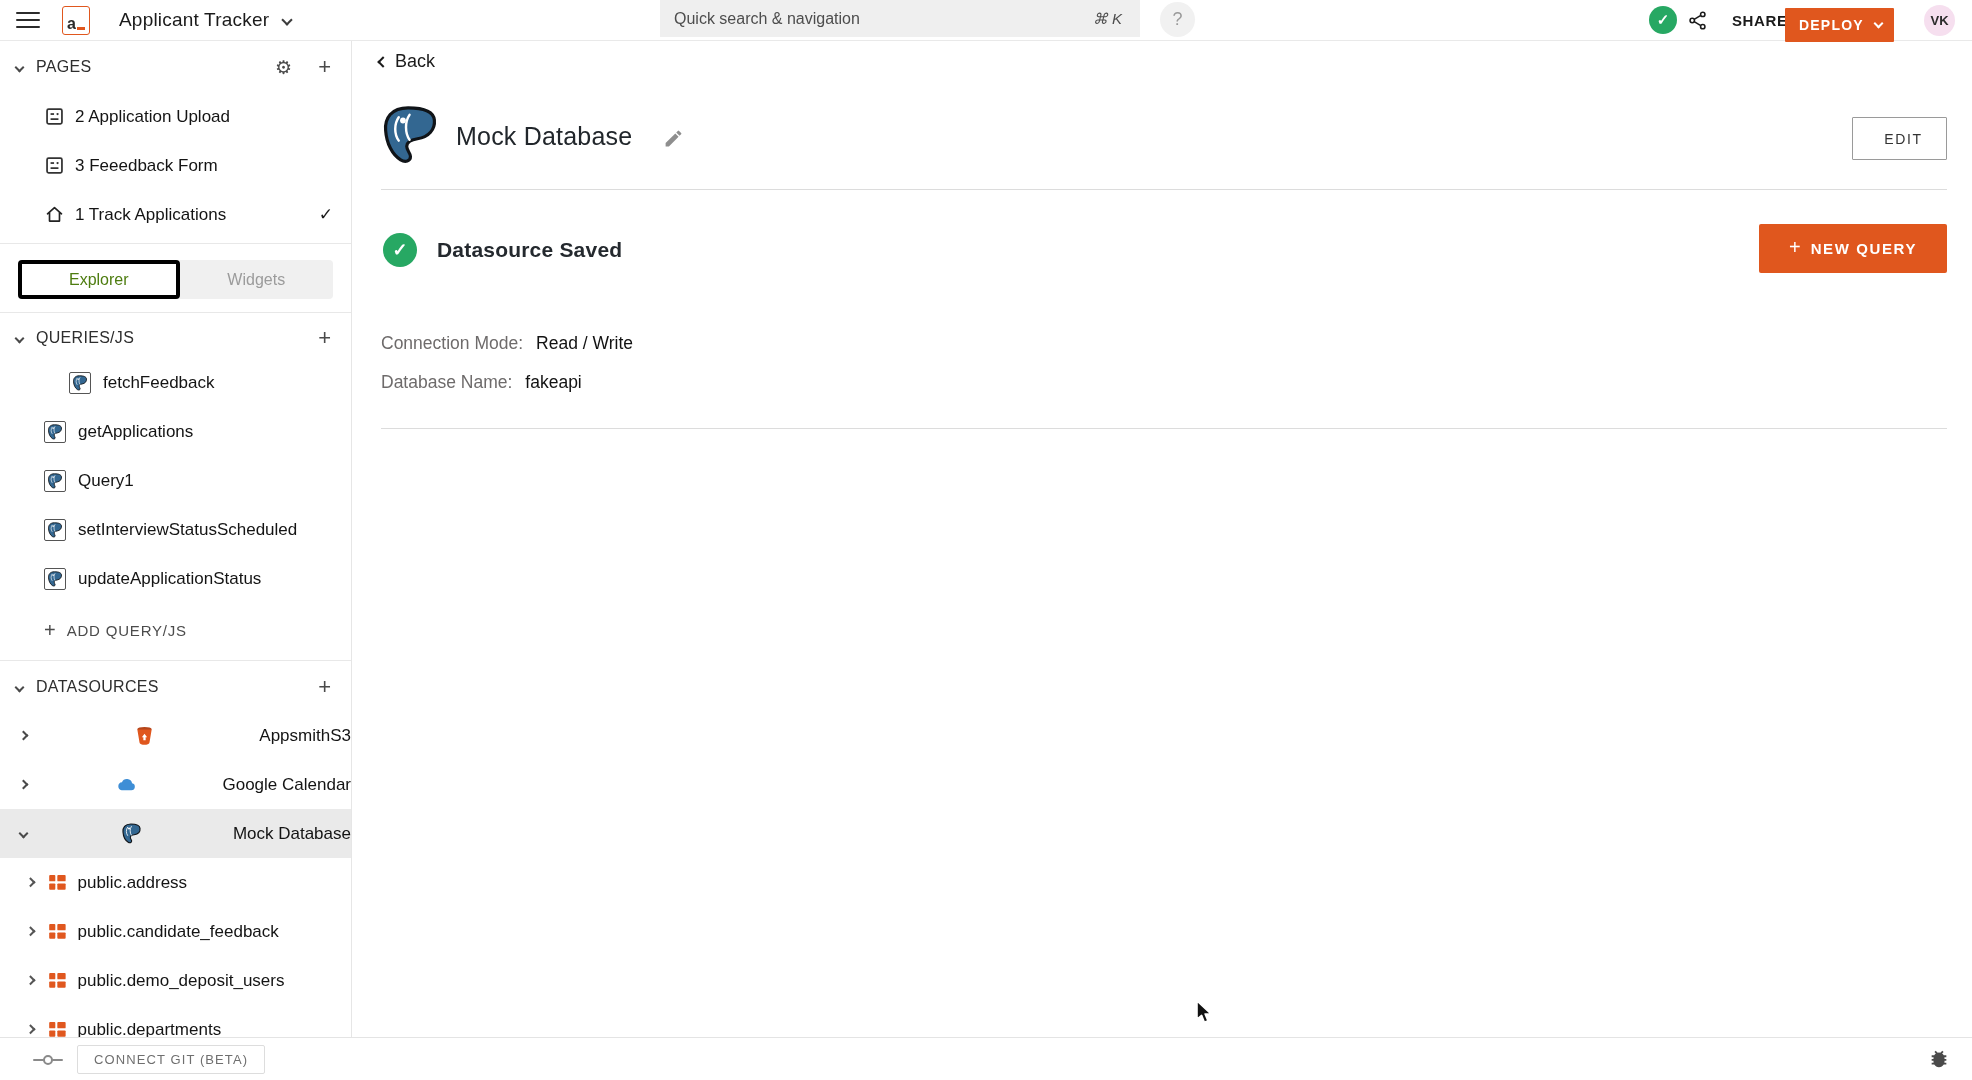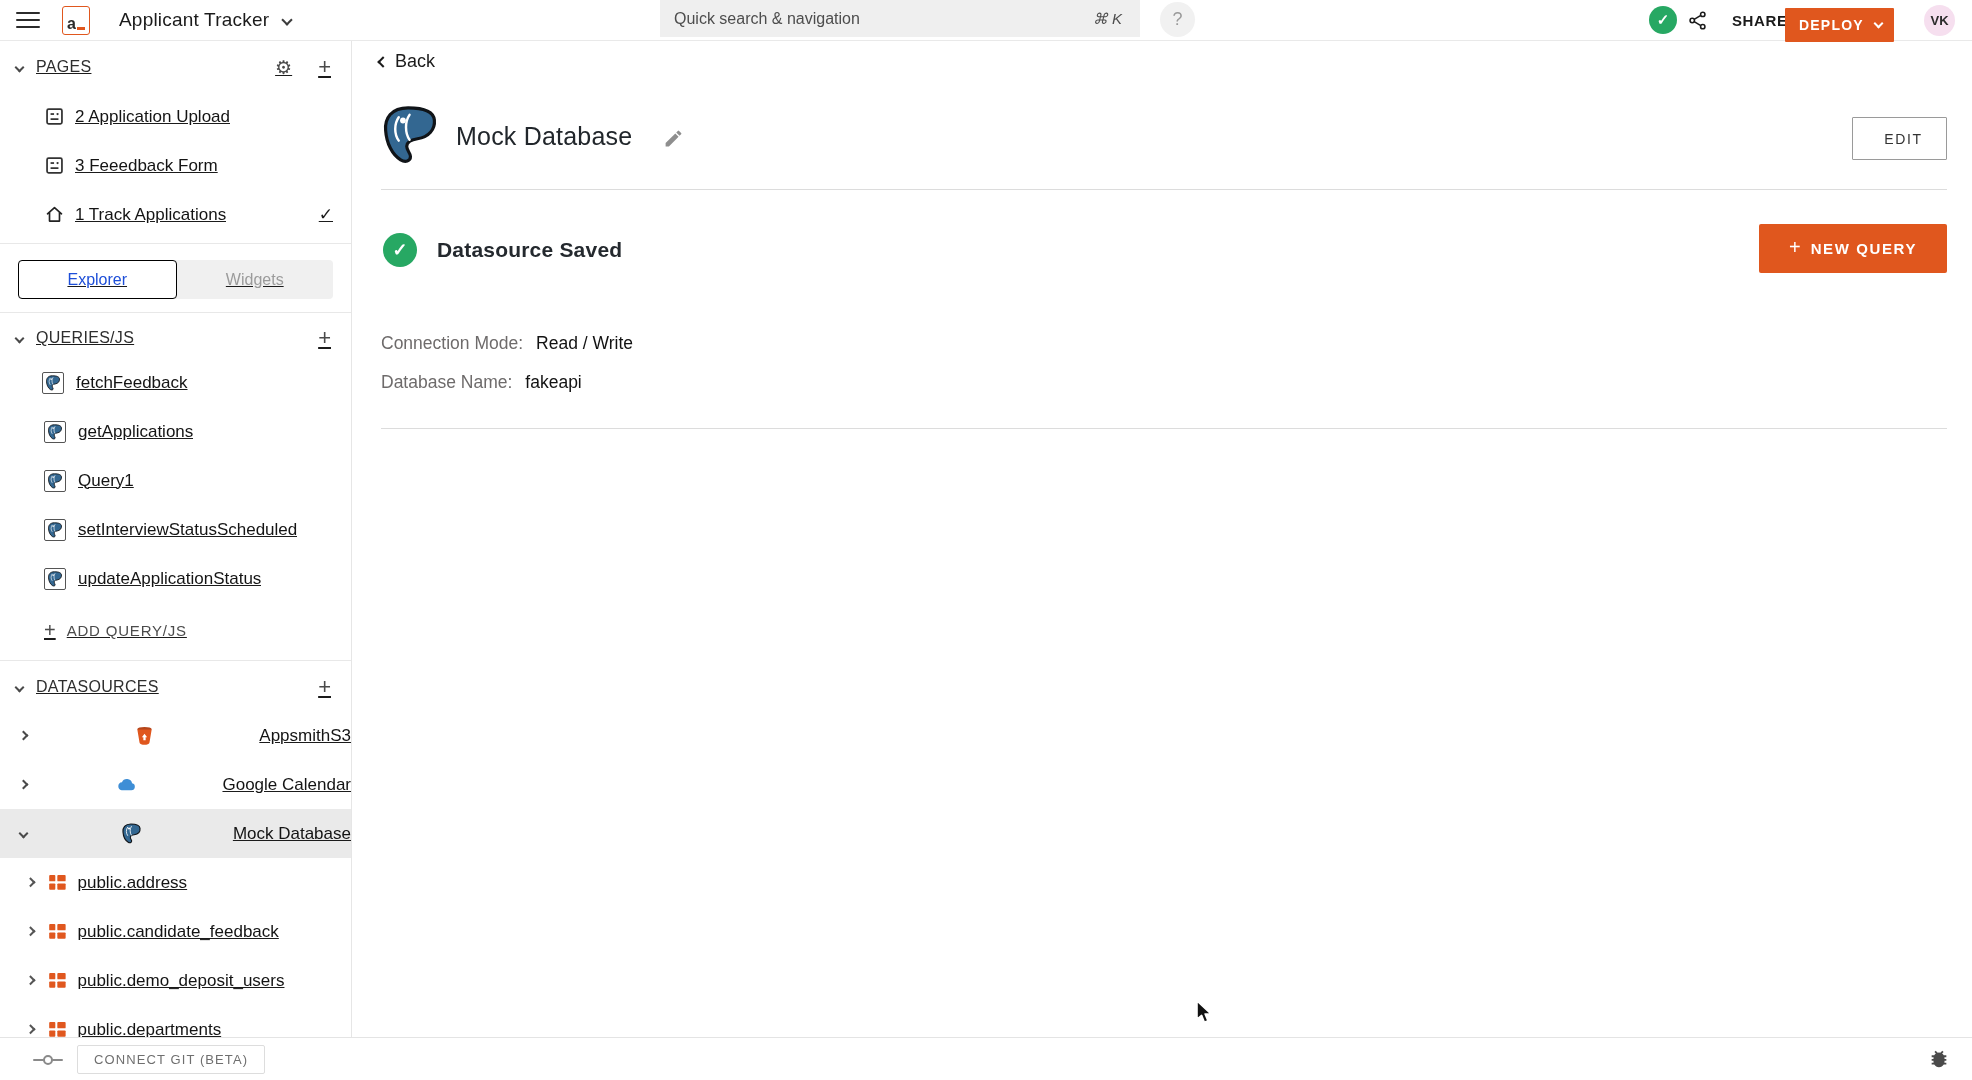--- a/index.html
+++ b/index.html
@@ -58,36 +58,35 @@
     position:absolute; left:1924px; top:5px; width:31px; height:31px; border-radius:50%;
     background:#f6dfef; display:flex; align-items:center; justify-content:center;
     font-size:13px; font-weight:600; color:#2b2b2b; cursor:pointer;
   }
 
   
   .sidebar {
     position:absolute; left:0; top:41px; width:352px; height:996px;
     background:#fff; border-right:1px solid #e6e6e6; overflow:hidden; z-index:10;
     padding-top:6px;
-    text-decoration:underline;
   }
   .sec-head { height:40px; display:flex; align-items:center; padding:0 20px 0 16px; cursor:pointer; }
   .sec-head .chev { margin-right:13px; width:7px; height:7px; border-color:#4a4a4a; }
   .sec-head .lbl { font-size:16px; font-weight:500; color:#2e2e2e; letter-spacing:.3px; flex:1; }
   .sec-head .gear { font-size:19px; color:#4a4a4a; margin-right:26px; cursor:pointer; font-family:"DejaVu Sans", sans-serif; line-height:1; }
   .sec-head .plus { font-size:22px; font-weight:400; color:#4a4a4a; cursor:pointer; line-height:1; }
   .item { height:49px; display:flex; align-items:center; padding-left:44px; padding-right:18px; font-size:17px; color:#141414; cursor:pointer; }
   .item .ic { width:21px; height:21px; margin-right:10px; flex:none; }
   .item .lbl { white-space:nowrap; overflow:hidden; }
   .item .endcheck { margin-left:auto; font-size:17px; color:#1b1b1b; }
   .pages-list { margin-top:5px; }
   .divider { height:1px; background:#e8e8e8; }
   .seg-wrap { margin:16px 18px 0 18px; height:39px; background:#f0f0f0; border-radius:4px; display:flex; padding:0; }
   .seg { flex:1; display:flex; align-items:center; justify-content:center; font-size:16px; color:#9b9b9b; cursor:pointer; border-radius:4px; }
-  .seg.active { background:#fff; border:1px solid #000000; color:#1d4ed8; }
+  .seg.active { background:#fff; border:4px solid #000000; color:#4d7c0f; }
   .qbox { width:22px; height:22px; border:1.6px solid #555; border-radius:2px; margin-right:12px; display:flex; align-items:center; justify-content:center; flex:none; background:#fff; }
   .addrow { height:49px; margin-top:3px; display:flex; align-items:center; padding-left:44px; cursor:pointer; color:#4b4b4b; }
   .addrow .plus { font-size:20px; margin-right:11px; }
   .addrow .lbl { font-size:15px; letter-spacing:.8px; }
   .ds-item { height:49px; display:flex; align-items:center; padding-left:20px; cursor:pointer; font-size:17px; color:#141414;justify-content:space-between; }
   .ds-item .chev { width:7px; height:7px; border-color:#4a4a4a; margin-right:13px; flex:none; }
   .ds-item .ic { width:21px; height:21px; margin-right:10px; flex:none; }
   .ds-item.selected { background:#eaeaea; }
   .tbl-item { height:49px; display:flex; align-items:center; padding-left:27px; cursor:pointer; font-size:17px; color:#141414; }
   .tbl-item .chev { width:6.5px; height:6.5px; border-color:#555; margin-right:13px; flex:none; }
@@ -241,21 +240,21 @@
 
   <div class="divider mt13"></div>
 
   <div class="sec-head mt5">
     <span class="chev down"></span>
     <span class="lbl">QUERIES/JS</span>
     <span class="plus">+</span>
   </div>
 
   <div>
-    <div class="item" style="padding-left:42px">
+    <div class="item" style="padding-left:69px">
       <span class="qbox">
           <svg width="16" height="16" viewBox="0 0 64 64">
             <use href="#pg-logo"></use>
           </svg>
         </span>
       <span class="lbl">fetchFeedback</span>
     </div>
     <div class="item">
       <span class="qbox">
           <svg width="16" height="16" viewBox="0 0 64 64">

